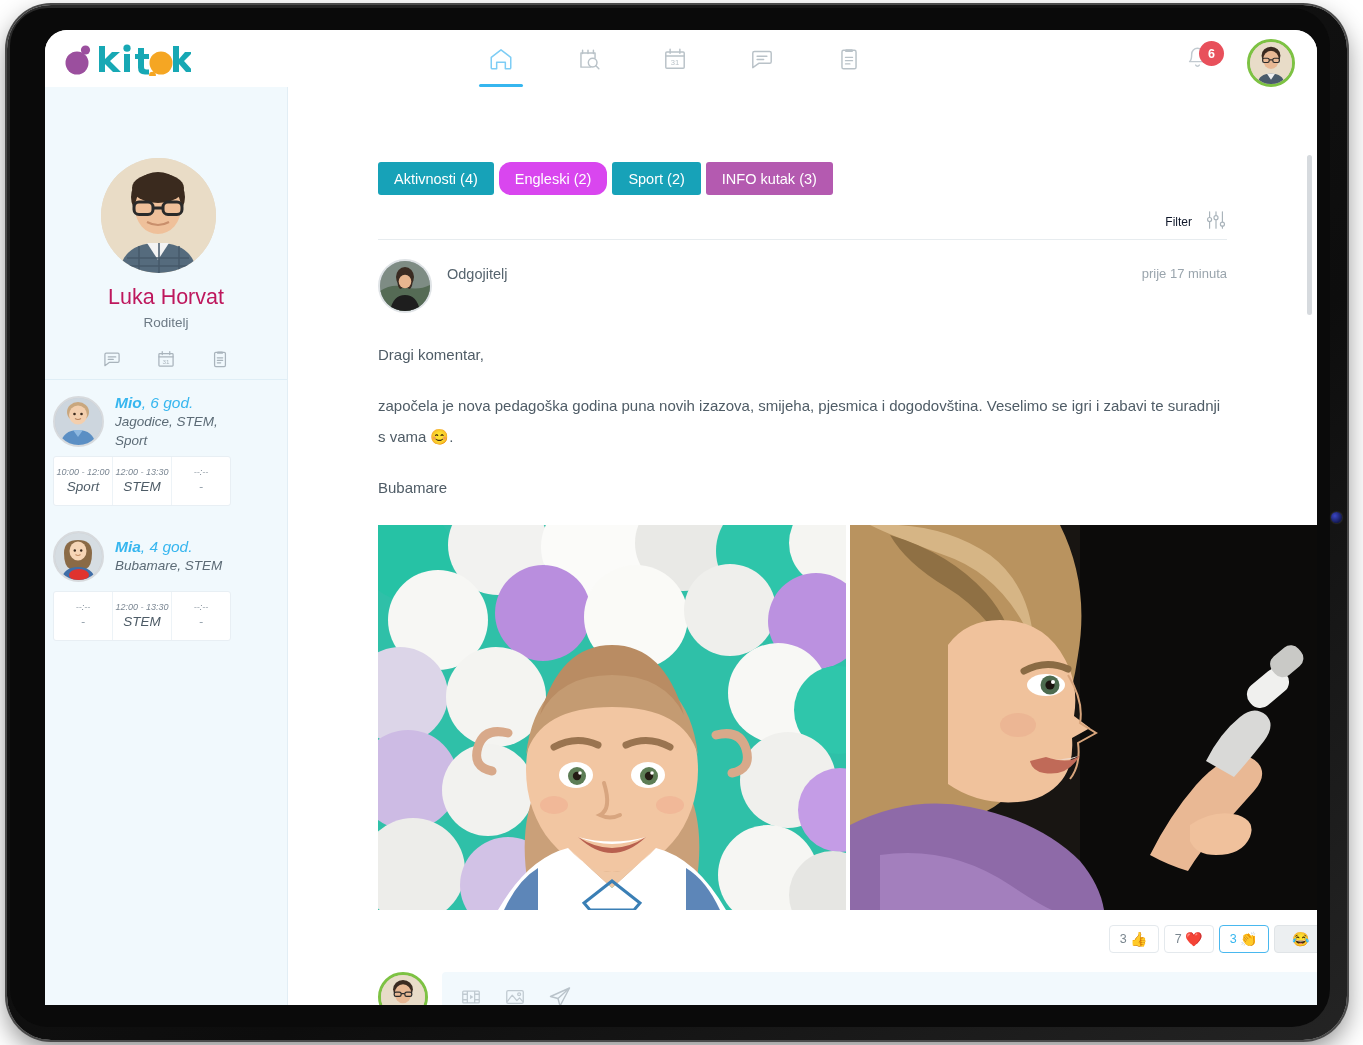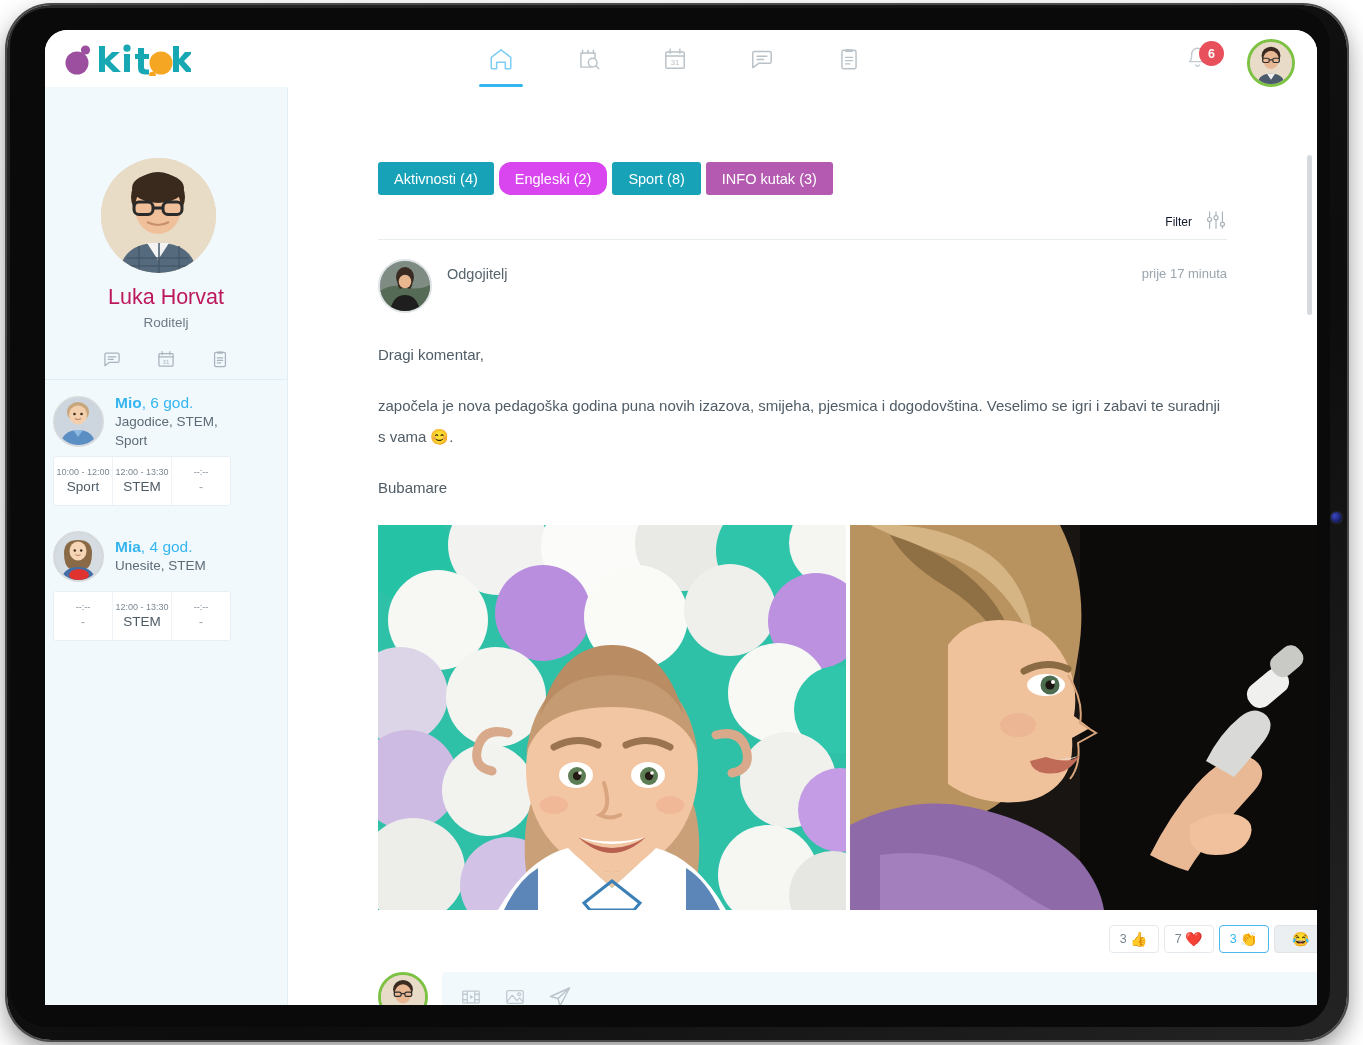--- a/index.html
+++ b/index.html
@@ -65,21 +65,21 @@
     position:absolute;left:0;top:228px;width:242px;text-align:center;
     font-size:13.5px;color:#6d7a85;
   }
   .profile-icons{
     position:absolute;left:0;top:252px;width:242px;height:40px;
     display:flex;align-items:center;justify-content:center;gap:30px;
     border-bottom:1px solid #dfeef6;
   }
   .profile-icons .pi{cursor:pointer;display:flex;align-items:center;justify-content:center;width:24px;height:24px;}
 
-  .child{position:absolute;left:0;width:194px;}
+  .child{position:absolute;left:0;width:194px;font-style:italic;}
   .child-row{display:flex;align-items:center;padding-left:8px;height:58px;}
   .child-av{
     width:47px;height:47px;border-radius:50%;overflow:hidden;
     border:2px solid #d7dadd;flex:0 0 auto;background:#c8cdd2;
   }
   .child-meta{margin-left:11px;}
   .child-name{font-size:15.5px;color:#36b6ef;line-height:19px;}
   .child-name b{font-weight:bold;}
   .child-groups{font-size:13.5px;color:#5c6b76;line-height:19px;}
   .sched{
@@ -342,21 +342,21 @@
               <circle cx="26.2" cy="17.5" r="1.2" fill="#3b2a1e"></circle>
               <path d="M20.5 21.5 q2.5 2 5 0" stroke="#c48e66" stroke-width="1.2" fill="none"></path>
               <path d="M6 47 q3 -13 17 -13 q14 0 18 13 z" fill="#3f6ea8"></path>
               <ellipse cx="24" cy="42" rx="10" ry="6" fill="#e0332f"></ellipse>
             </svg>
           </div>
           <div class="child-meta">
             <div class="child-name">
               <b>Mia</b><span>, 4 god.</span>
             </div>
-            <div class="child-groups">Unesite, STEM</div>
+            <div class="child-groups">Bubamare, STEM</div>
           </div>
         </div>
         <div class="sched">
           <div class="sched-cell">
             <span class="sched-time">--:--</span>
             <span class="sched-act empty">-</span>
           </div>
           <div class="sched-cell">
             <span class="sched-time">12:00 - 13:30</span>
             <span class="sched-act">STEM</span>
@@ -367,21 +367,21 @@
           </div>
         </div>
       </div>
     </div>
 
     <div class="content">
 
       <div class="tabs">
         <div class="tab" style="background:#17a2b8;">Aktivnosti (4)</div>
         <div class="tab" style="background:#d946ef;border-radius:12px;">Engleski (2)</div>
-        <div class="tab" style="background:#17a2b8;">Sport (8)</div>
+        <div class="tab" style="background:#17a2b8;">Sport (2)</div>
         <div class="tab" style="background:#b45ab0;">INFO kutak (3)</div>
       </div>
 
       <div class="filter">
         <span class="filter-label">Filter</span>
         <span>
           <svg width="22" height="22" viewBox="0 0 24 24" fill="none" stroke="#aab4bb" stroke-width="1.3" stroke-linecap="round">
             <path d="M5 3 V9 M5 14 V21 M12 3 V7 M12 12 V21 M19 3 V14 M19 19 V21"></path>
             <circle cx="5" cy="11.5" r="2.2"></circle>
             <circle cx="12" cy="9.5" r="2.2"></circle>

